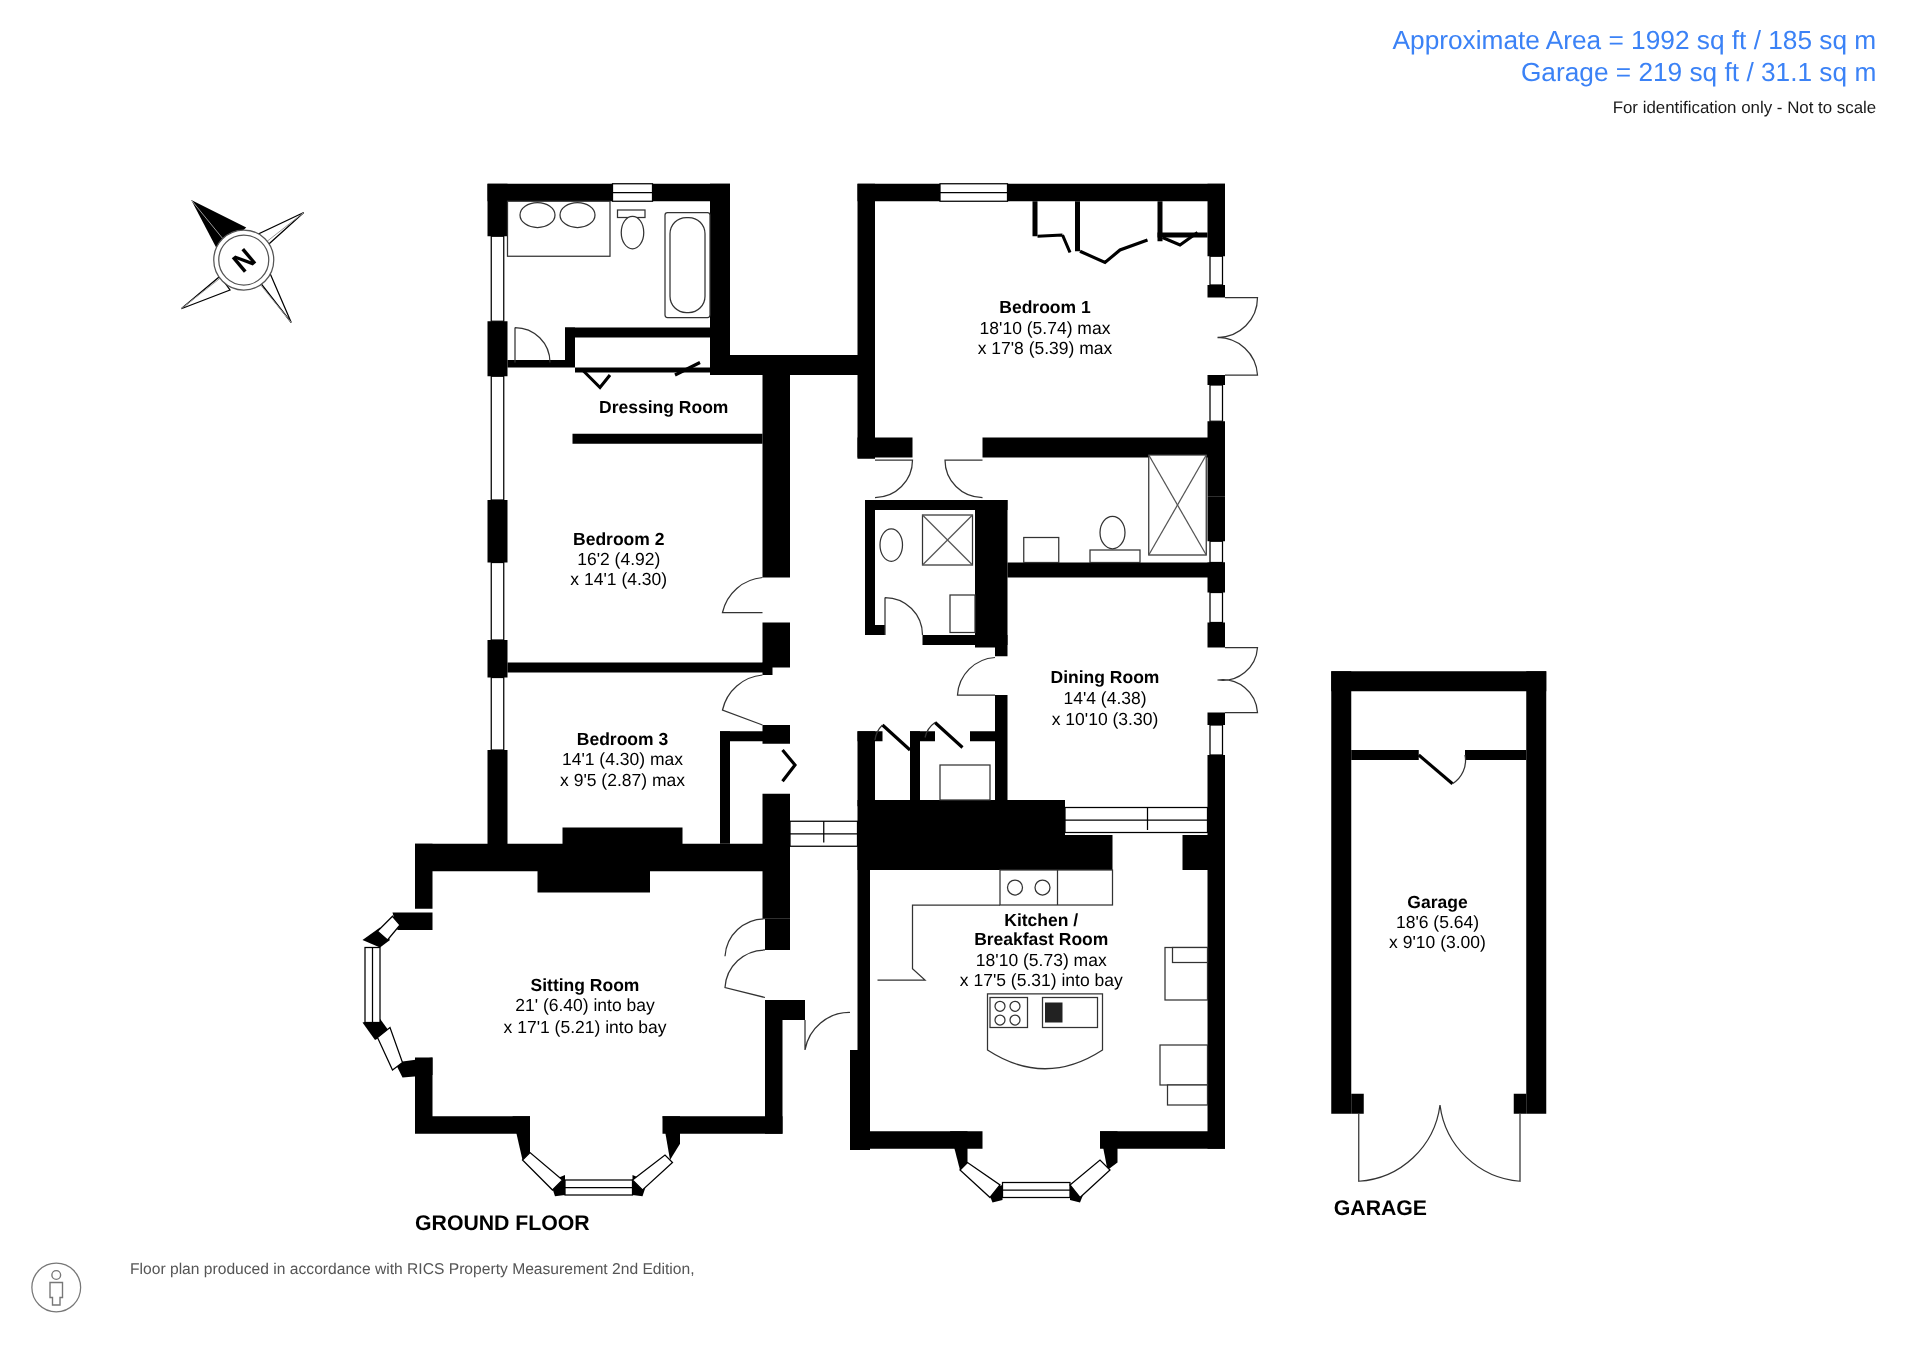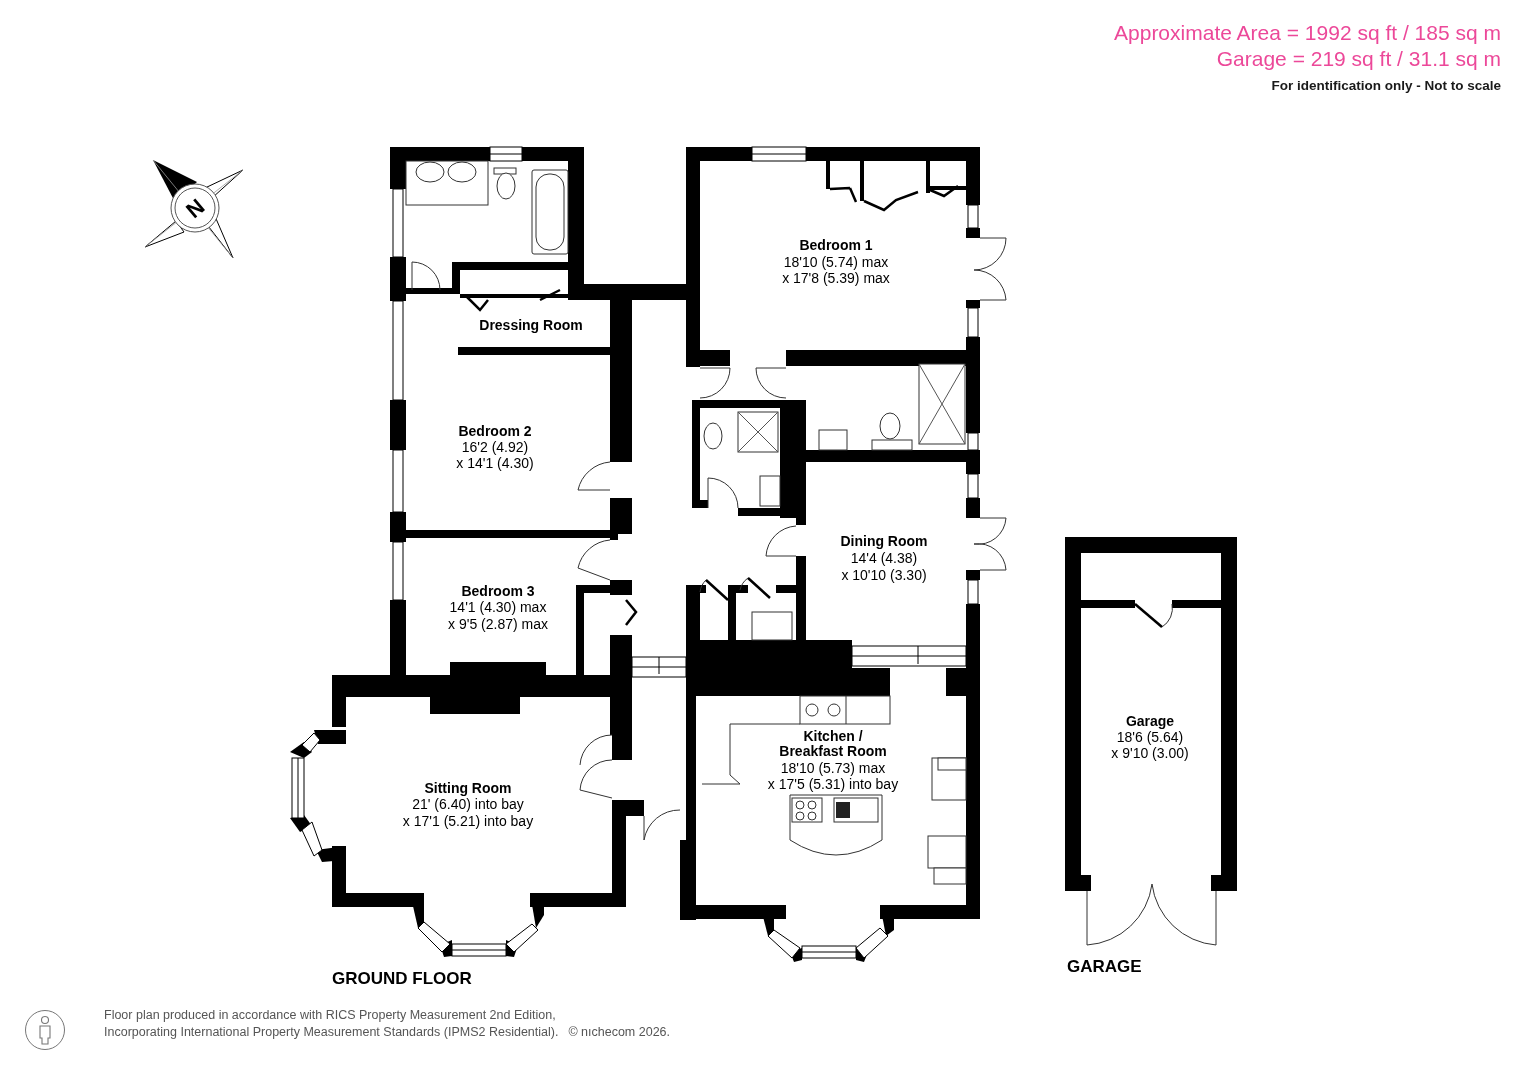--- a/index.html
+++ b/index.html
@@ -1,20 +1,20 @@
 <!DOCTYPE html>
 <html><head>
 <meta charset="utf-8">
 <style>
   html, body { margin: 0; padding: 0; background: #ffffff; }
   body { width: 1527px; height: 1080px; position: relative; overflow: hidden;
          font-family: "Liberation Sans", sans-serif; color: #000; }
   .area-block { position: absolute; right: 26px; top: 20px; text-align: right; }
-  .area-line { font-size: 21px; line-height: 26px; color: #ec4899; }
-  .area-note { font-size: 13.5px; line-height: 20px; margin-top: 4px; color: #1a1a1a; font-weight: bold; }
+  .area-line { font-size: 21px; line-height: 26px; color: #3b82f6; }
+  .area-note { font-size: 13.5px; line-height: 20px; margin-top: 4px; color: #1a1a1a; }
   svg#plan { position: absolute; left: 0; top: 0; }
   .wall { fill: #000; }
   .win { fill: #fff; stroke: #000; stroke-width: 1; }
   .thin { fill: none; stroke: #000; stroke-width: 1; }
   .thick { fill: none; stroke: #000; stroke-width: 2.5; }
   .door { fill: none; stroke: #333; stroke-width: 1; }
   .fix { fill: #fff; stroke: #333; stroke-width: 1; }
   .rname { font-family: "Liberation Sans", sans-serif; font-weight: bold; font-size: 14px; text-anchor: middle; }
   .rdim { font-family: "Liberation Sans", sans-serif; font-size: 14px; text-anchor: middle; }
   .floor-label { font-family: "Liberation Sans", sans-serif; font-weight: bold; font-size: 17px; }
@@ -303,14 +303,13 @@
 </svg>
 
 <div class="footer-icon">
   <svg width="38" height="38" viewBox="0 0 38 38">
     <circle cx="19" cy="9" r="3.5" fill="none" stroke="#777" stroke-width="1.1"></circle>
     <path d="M14,15 L24,15 L24,27 L22,27 L22,33 L16,33 L16,27 L14,27 Z" fill="none" stroke="#777" stroke-width="1.1"></path>
   </svg>
 </div>
 <div class="footer">
   <div>Floor plan produced in accordance with RICS Property Measurement 2nd Edition,</div>
-  <div><span>Incorporating International Property Measurement Standards (IPMS2 Residential).</span><span class="copy">© nıchecom 2026.</span></div>
 </div>
 
 </body></html>

